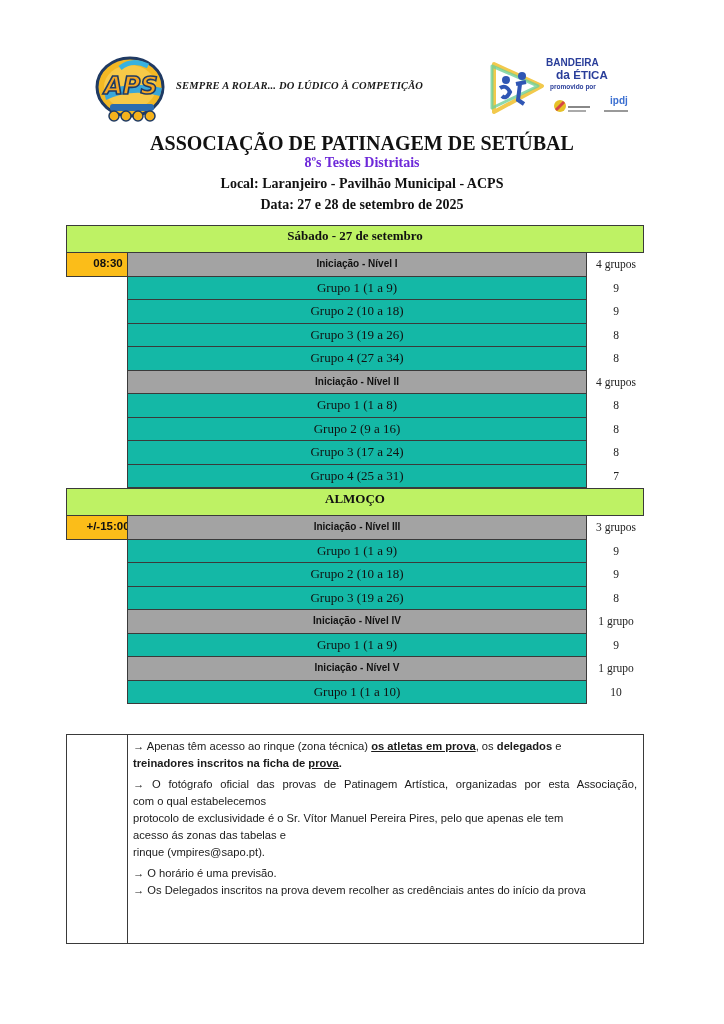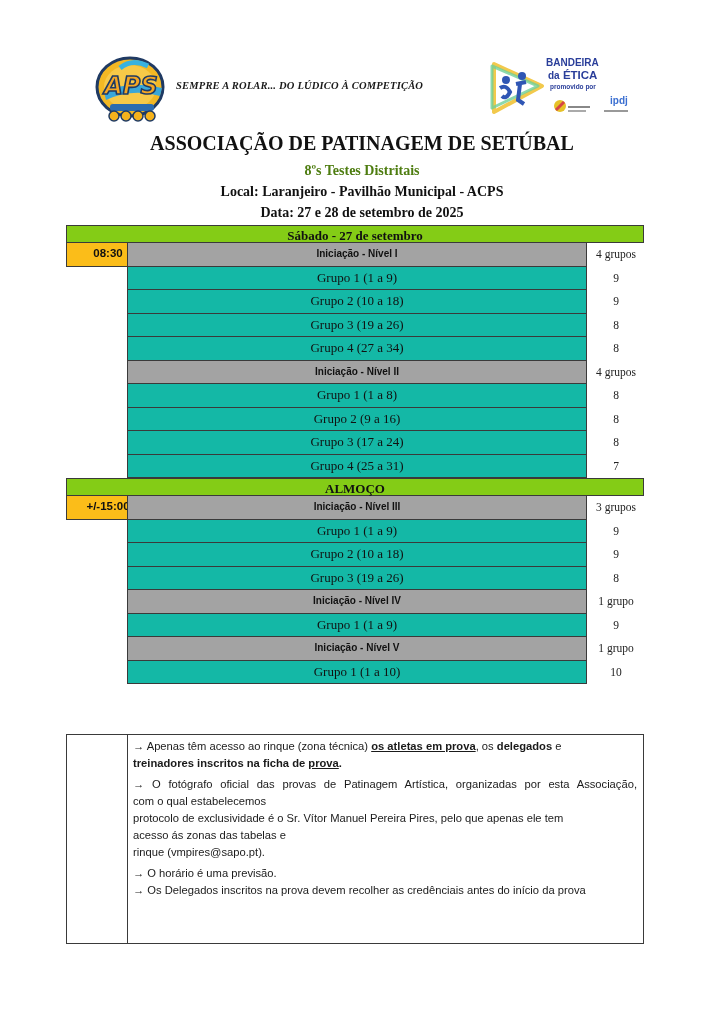--- a/index.html
+++ b/index.html
@@ -8,34 +8,34 @@
 
   
   .logo-aps { position: absolute; left: 90px; top: 54px; width: 86px; height: 72px; }
   .slogan { position: absolute; left: 176px; top: 80px; font-family: Liberation Serif, serif;
             font-weight: bold; font-style: italic; font-size: 10.5px; letter-spacing: 0.2px; color: #1a1a1a; }
   .logo-bandeira { position: absolute; left: 488px; top: 54px; width: 146px; height: 70px; }
   .band-title { position: absolute; left: 58px; top: 3px; font-family: "Liberation Sans", sans-serif;
                 font-weight: bold; font-size: 10px; color: #2a3e9a; line-height: 12px; }
   .band-sub { position: absolute; left: 60px; top: 15px; font-family: "Liberation Sans", sans-serif;
               font-weight: bold; font-size: 11.5px; color: #2a3e9a; line-height: 12px; }
-  .band-sub .small { font-size: 10px; }
+  .band-sub .small { font-size: 12px; margin-left: 8px; }
   .band-prom { position: absolute; left: 62px; top: 29px; font-family: "Liberation Sans", sans-serif;
                font-weight: bold; font-size: 6.5px; color: #2a3e9a; }
 
   
   .titles { position: absolute; left: 0; top: 134px; width: 724px; text-align: center; font-weight: bold; }
   .t-assoc { font-size: 20px; line-height: 19px; color: #111; }
-  .t-event { font-size: 14px; line-height: 19px; color: #4d7c0f; margin-top: 8px; }
+  .t-event { font-size: 14px; line-height: 19px; color: #6d28d9; }
   .t-local { font-size: 14px; line-height: 21px; color: #111; margin-top: 1px; }
   .t-date  { font-size: 14px; line-height: 21px; color: #111; }
 
   
   .sched { position: absolute; left: 66px; top: 225px; width: 578px; }
-  .band { height: 18px; background: #84cc16; border: 1.5px solid #3a3a3a; text-align: center;
+  .band { height: 28px; background: #bef264; border: 1.5px solid #3a3a3a; text-align: center;
           font-weight: bold; font-size: 13px; line-height: 20px; color: #111; }
   .row { position: relative; height: 23.5px; }
   .time { position: absolute; left: 0; top: 0; width: 84px; height: 23.5px; background: #fbbd19;
           border: 1.5px solid #3a3a3a; border-top: none; font-family: "Liberation Sans", sans-serif;
           font-weight: bold; font-size: 11.5px; text-align: center; line-height: 21px; }
   .cell { position: absolute; left: 61px; top: 0; width: 460px; height: 23.5px;
           border: 1.5px solid #3a3a3a; border-top: none; text-align: center; line-height: 21px; }
   .cell.level { background: #a3a3a3; font-family: "Liberation Sans", sans-serif; font-weight: bold; font-size: 10px; }
   .cell.group { background: #14b8a6; font-size: 13px; }
   .count { position: absolute; left: 522px; top: 0; width: 56px; height: 23.5px; text-align: center;

